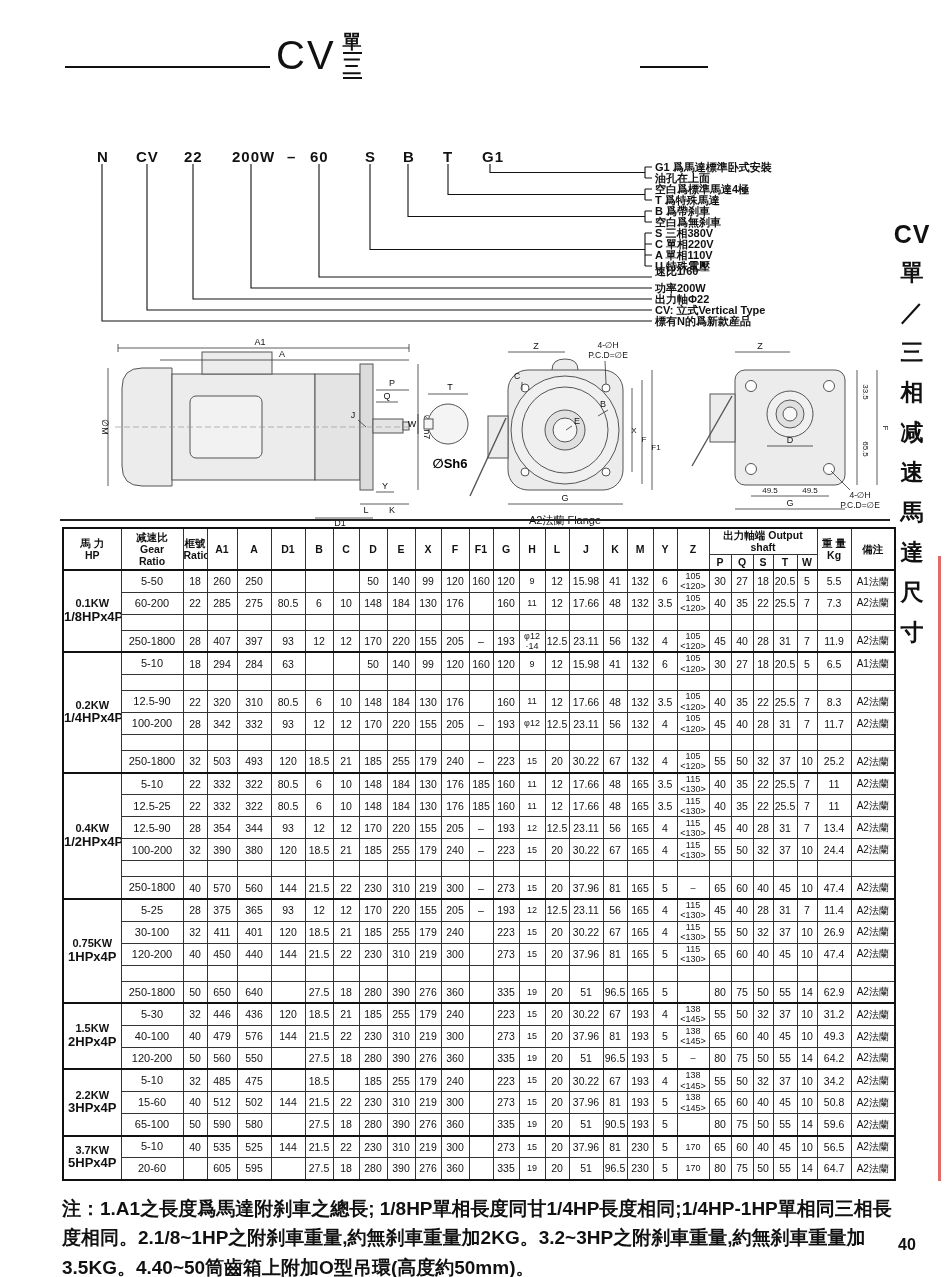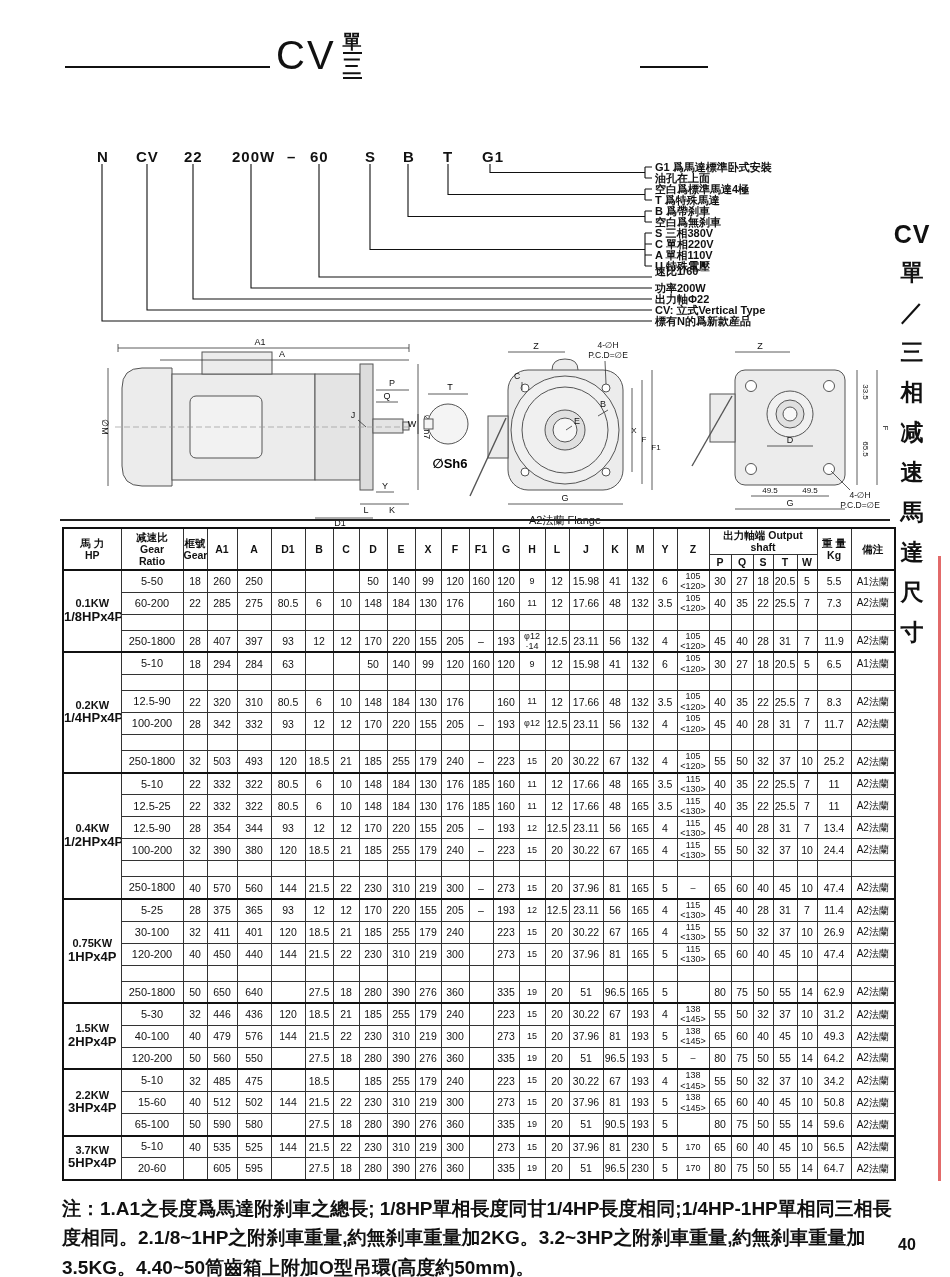--- a/index.html
+++ b/index.html
@@ -267,21 +267,21 @@
         <col style="width:44px">
     </colgroup>
     <thead>
       <tr>
         <th rowspan="2">馬 力
 HP</th>
         <th rowspan="2">减速比
 Gear
 Ratio</th>
         <th rowspan="2" class="type-th">框號
-Gear</th>
+Ratio</th>
         <th rowspan="2">A1</th>
         <th rowspan="2">A</th>
         <th rowspan="2">D1</th>
         <th rowspan="2">B</th>
         <th rowspan="2">C</th>
         <th rowspan="2">D</th>
         <th rowspan="2">E</th>
         <th rowspan="2">X</th>
         <th rowspan="2">F</th>
         <th rowspan="2">F1</th>

